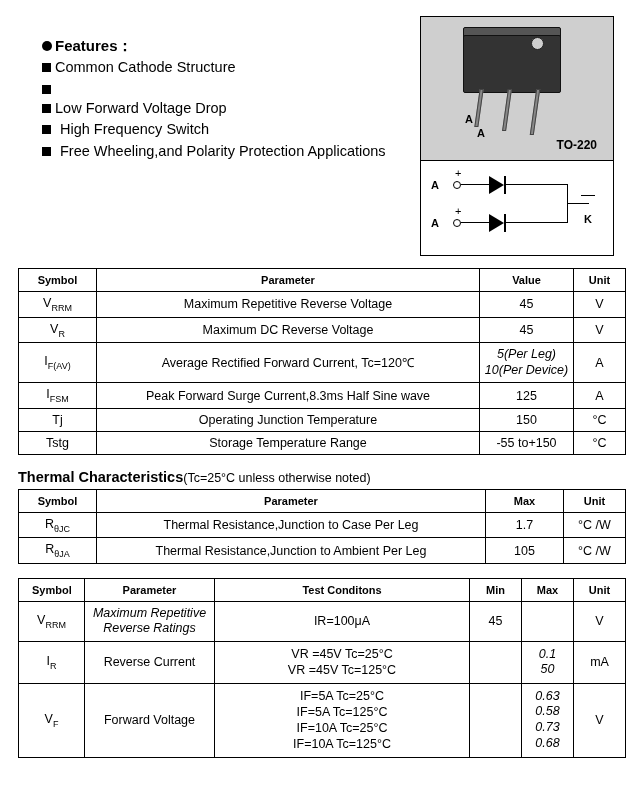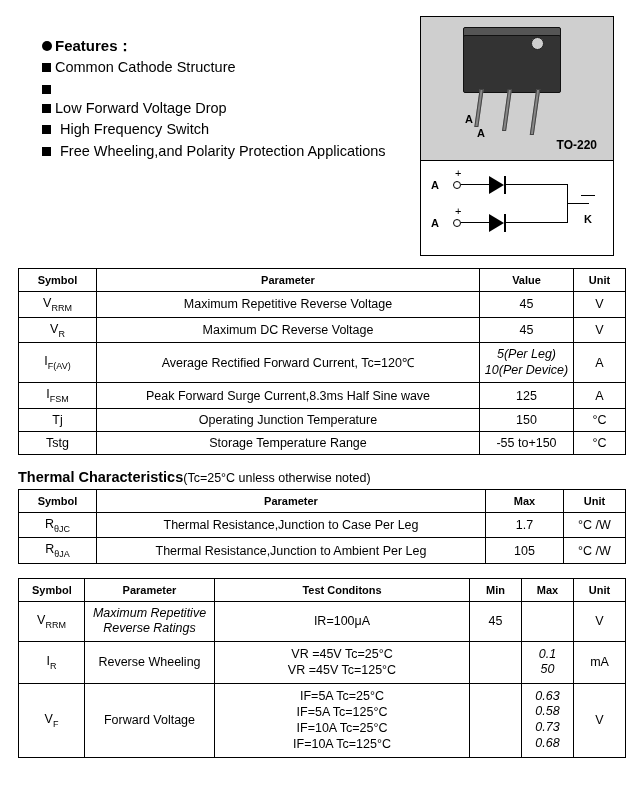--- a/index.html
+++ b/index.html
@@ -432,21 +432,21 @@
           <td><span>V</span><span class="sub-l">RRM</span></td>
           <td class="ml" style="white-space:pre-line">Maximum Repetitive
 Reverse Ratings</td>
           <td class="cond" style="white-space:pre-line">IR=100μA</td>
           <td>45</td>
           <td></td>
           <td>V</td>
         </tr>
         <tr>
           <td><span>I</span><span class="sub-l">R</span></td>
-          <td>Reverse Wheeling</td>
+          <td>Reverse Current</td>
           <td class="cond" style="white-space:pre-line">VR =45V   Tc=25°C
 VR =45V   Tc=125°C</td>
           <td></td>
           <td class="ml" style="white-space:pre-line">0.1
 50</td>
           <td>mA</td>
         </tr>
         <tr>
           <td><span>V</span><span class="sub-l">F</span></td>
           <td>Forward Voltage</td>

